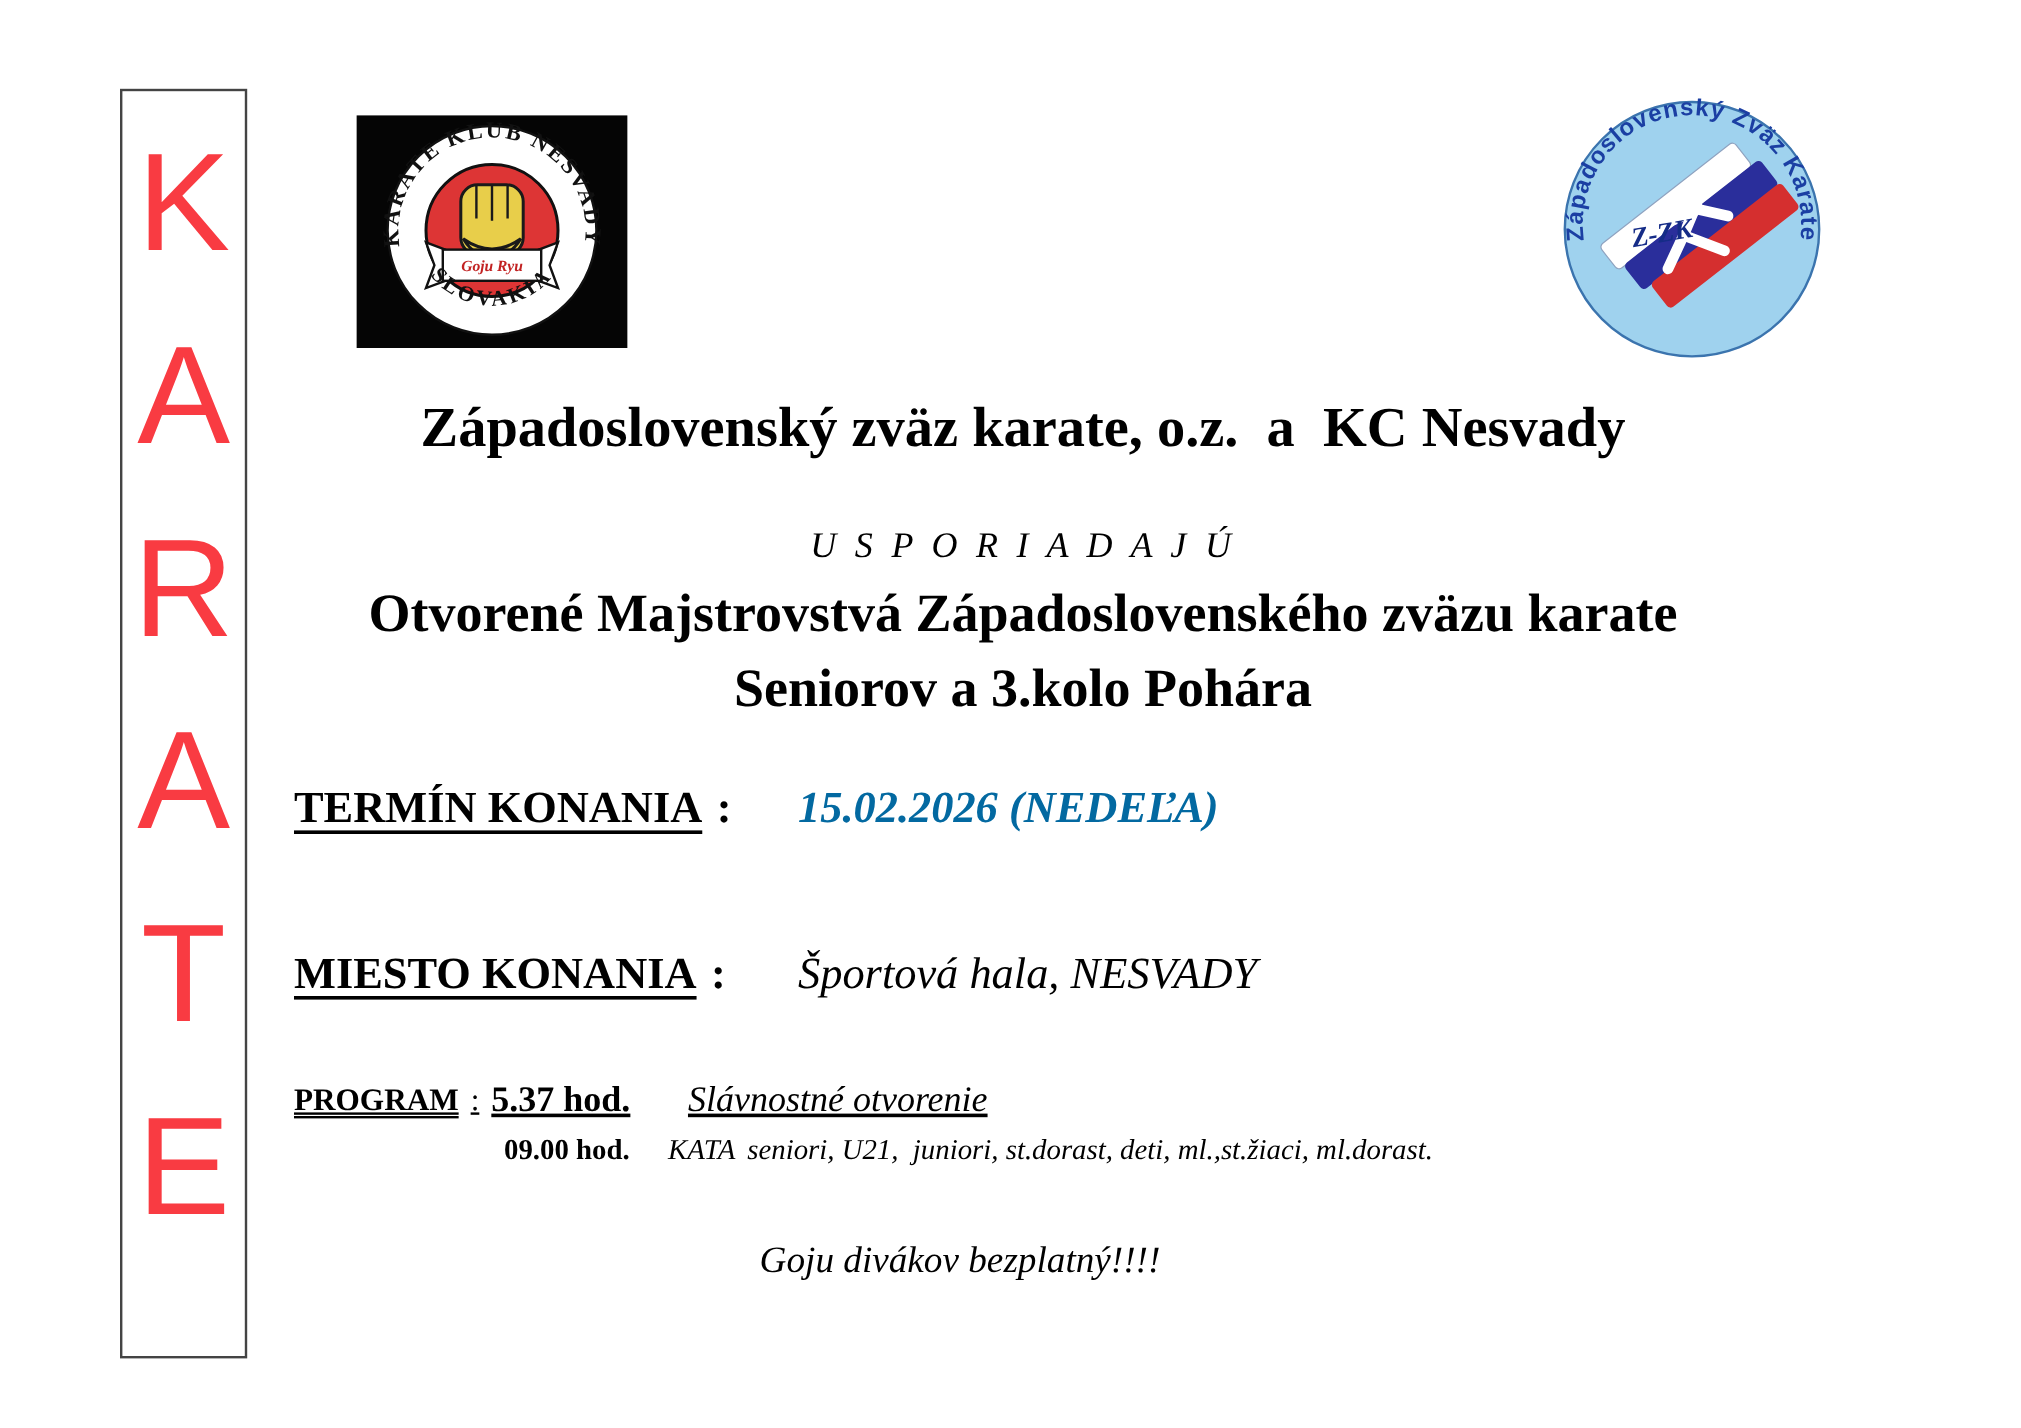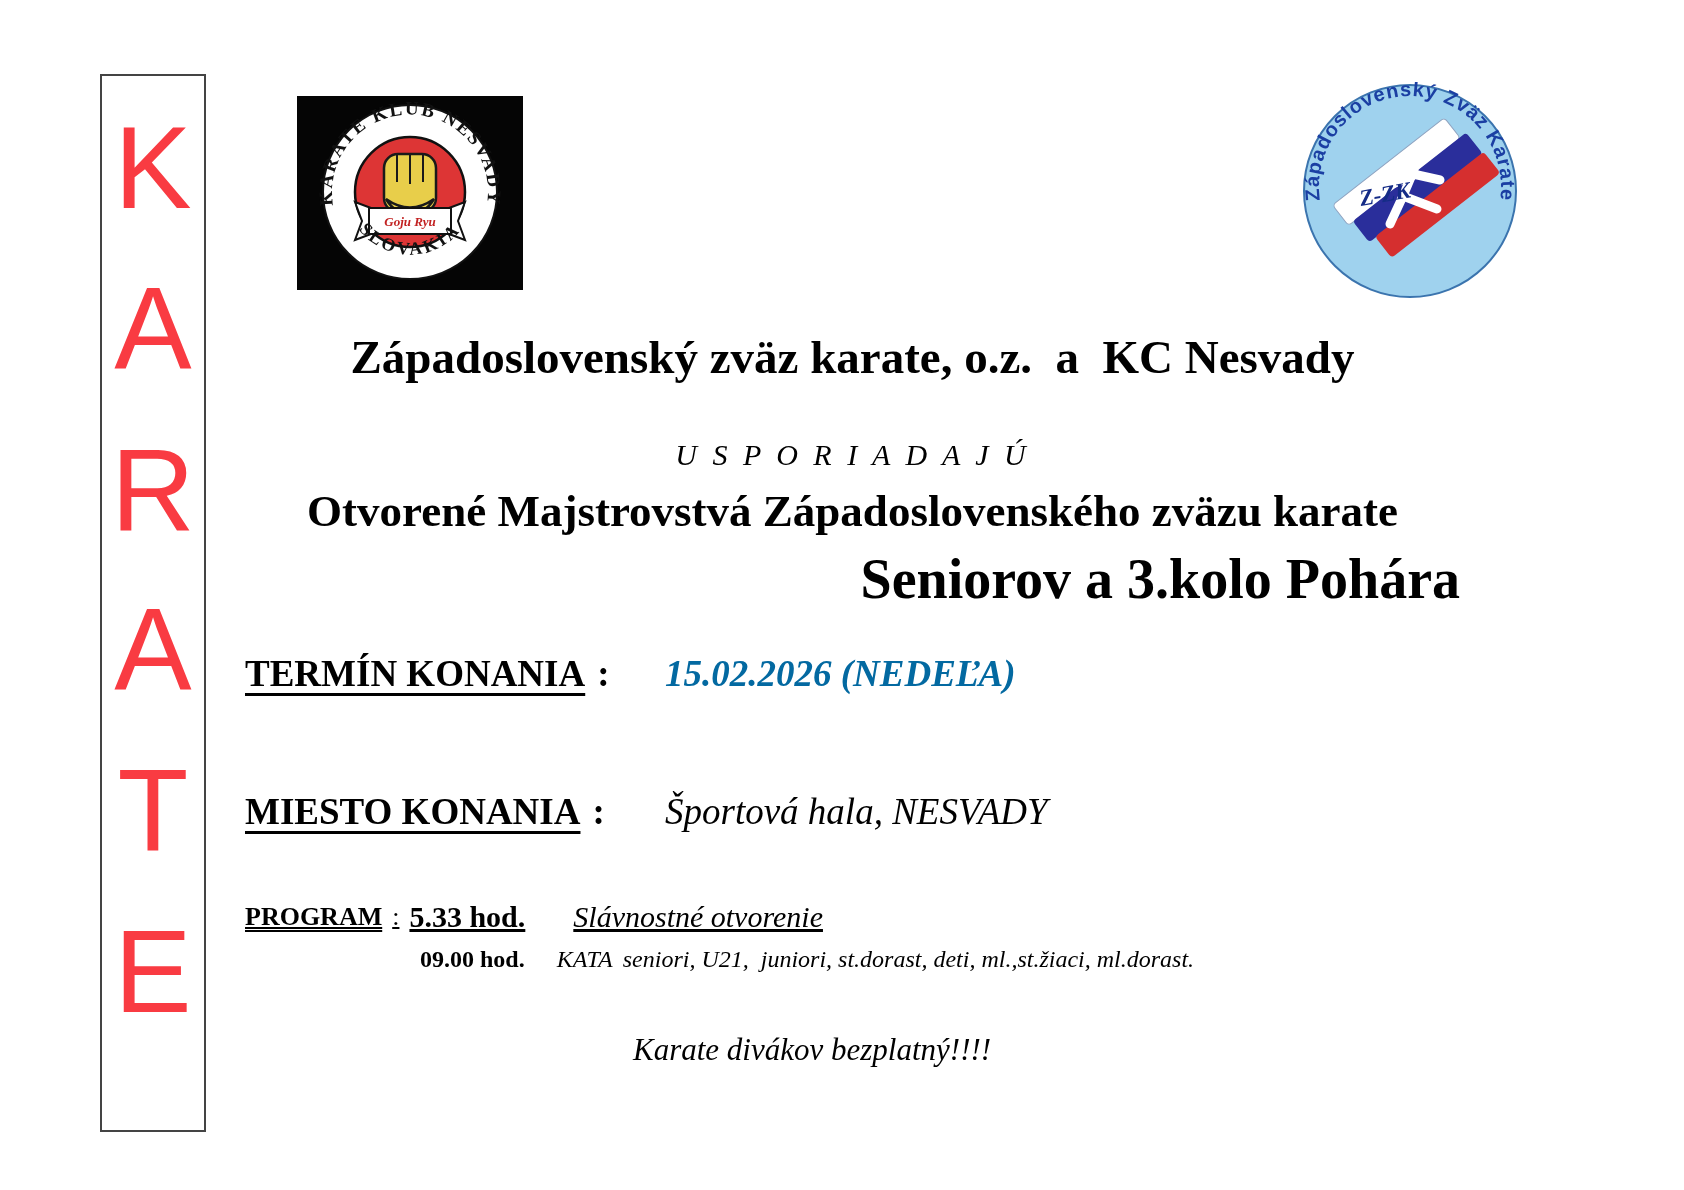--- a/index.html
+++ b/index.html
@@ -19,21 +19,21 @@
   .logo-right{position:absolute;left:1301px;top:82px;width:218px;height:218px;}
 
   
   .content{position:absolute;left:245px;top:0;width:1215px;height:1190px;}
   .content > div{position:absolute;width:100%;}
   .pre{white-space:pre-wrap;}
 
   .title{top:330px;text-align:center;font-size:47px;font-weight:bold;}
   .organize{top:438px;text-align:center;font-size:30px;font-style:italic;letter-spacing:4px;}
   .event1{top:485px;text-align:center;font-size:45px;font-weight:bold;}
-  .event2{top:547px;text-align:right;font-size:56px;font-weight:bold;font-family:Liberation Serif, serif;}
+  .event2{top:547px;text-align:center;font-size:45px;font-weight:bold;font-family:Liberation Serif, serif;}
 
   .detail-row{font-size:37px;display:flex;align-items:baseline;}
   .termin-row{top:652px;}
   .miesto-row{top:790px;}
   .dlabel{display:inline-block;width:420px;font-weight:bold;flex:0 0 420px;}
   .u{text-decoration:underline;text-decoration-thickness:3px;text-underline-offset:7px;}
   .colon{margin-left:12px;font-weight:bold;}
   .date-red{color:#0369a1;font-weight:bold;font-style:italic;text-align:center;}
   .venue-val{font-weight:normal;font-style:italic;}
 
@@ -140,25 +140,25 @@
       <span class="u">MIESTO KONANIA</span><span class="colon">:</span>
     </span>
     <span class="venue-val">Športová hala, NESVADY</span>
   </div>
 
   <div class="prog-row1">
     <span class="prog-label">
       <span class="u">PROGRAM</span>
     </span>
     <span class="prog-colon">:</span>
-    <span class="prog-time">5.33 hod.</span>
+    <span class="prog-time">5.37 hod.</span>
     <span class="prog-desc pre">Slávnostné otvorenie</span>
   </div>
 
   <div class="prog-row2">
     <span class="prog-time">09.00 hod.</span>
     <span class="kata">KATA</span>
     <span class="prog-desc2 pre">seniori, U21,  juniori, st.dorast, deti, ml.,st.žiaci, ml.dorast.</span>
   </div>
 
-  <div class="footer-note">Karate divákov bezplatný!!!!</div>
+  <div class="footer-note">Goju divákov bezplatný!!!!</div>
 
 </div>
 
 </body></html>

